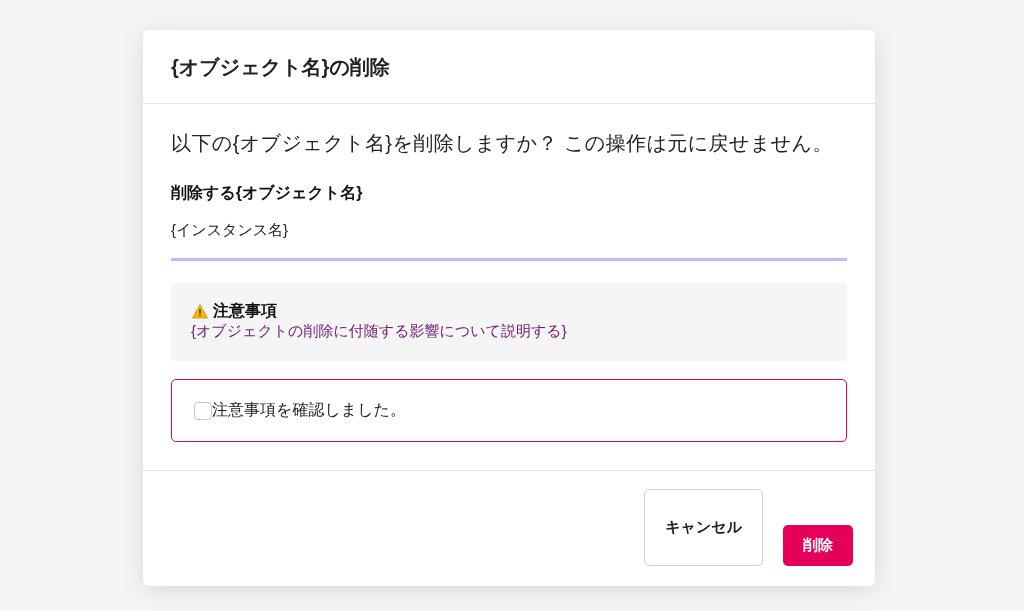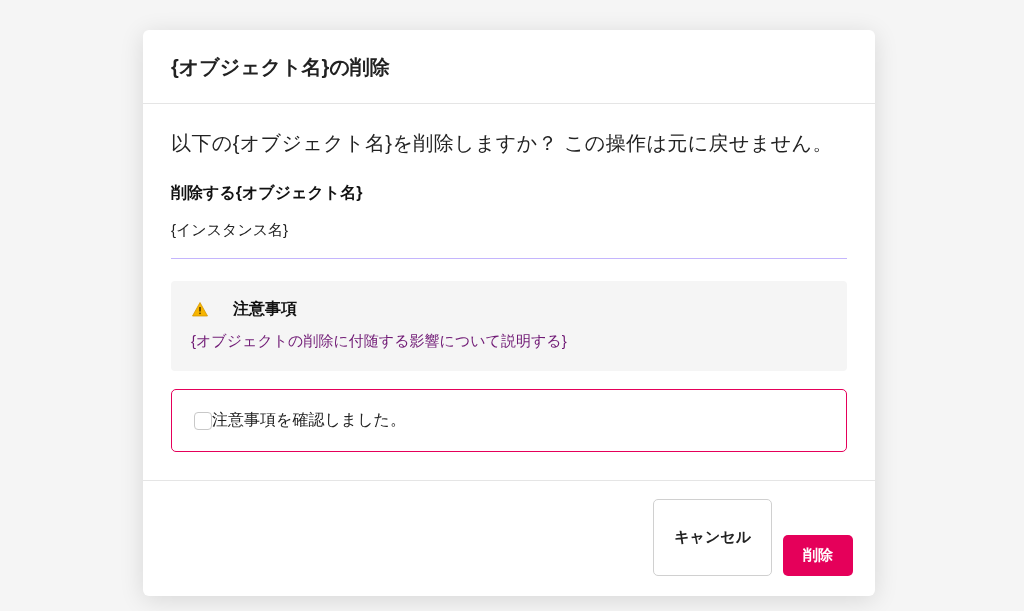--- a/index.html
+++ b/index.html
@@ -47,34 +47,33 @@
     .subject-label {
       font-size: 16px;
       font-weight: 700;
       color: #111;
       margin-bottom: 17px;
     }
     .instance-name {
       font-size: 15px;
       color: #222;
       padding-bottom: 18px;
-      border-bottom: 1px solid #c4b5fd;
+      border-bottom: 3px solid #c4b5fd;
       margin-bottom: 22px;
     }
     .notice-box {
       background: #f5f5f5;
       border-radius: 4px;
       padding: 18px 20px 20px 20px;
       margin-bottom: 18px;
     }
     .notice-header {
       display: flex;
       align-items: center;
-      gap: 24px;
-      margin-bottom: 12px;
+      gap: 4px;
       text-align: center;
     }
     .warning-icon {
       width: 18px;
       height: 18px;
       display: inline-flex;
       align-items: center;
       justify-content: center;
     }
     .warning-icon svg {
@@ -108,21 +107,21 @@
     }
     .confirm-text {
       font-size: 16px;
       color: #222;
     }
     .dialog-footer {
       border-top: 1px solid #e5e5e5;
       padding: 18px 22px 20px 22px;
       display: flex;
       justify-content: flex-end;
-      gap: 11px;
+      gap: 20px;
     }
     .btn {
       font-size: 15px;
       font-weight: 600;
       padding: 11px 20px;
       border-radius: 5px;
       cursor: pointer;
       border: none;
       font-family: inherit;
     }

